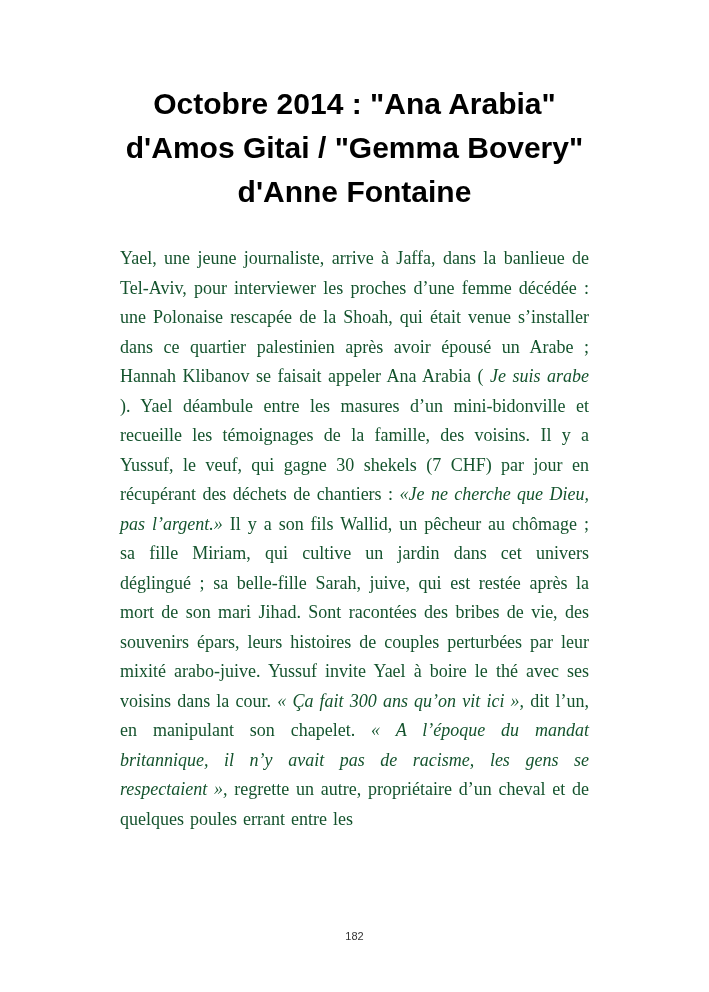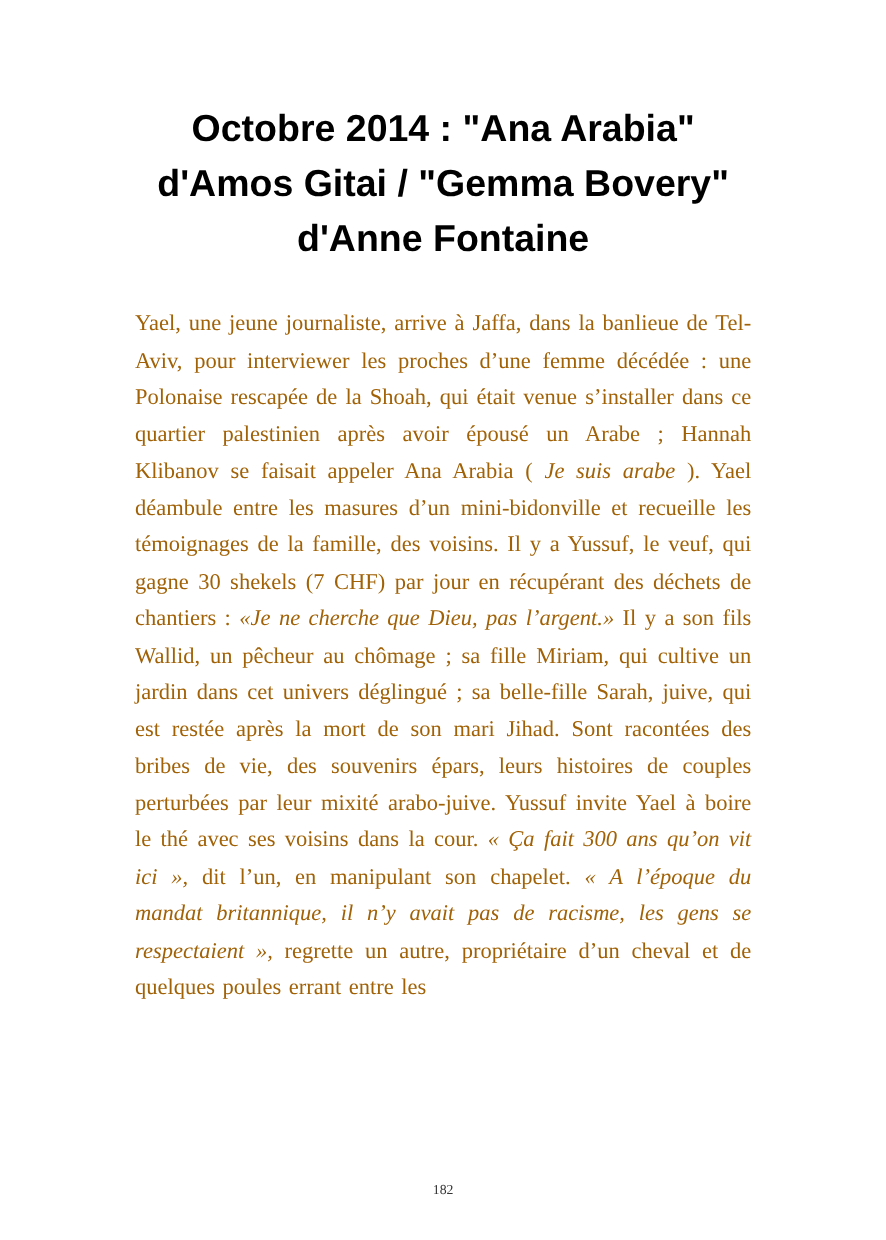--- a/index.html
+++ b/index.html
@@ -28,34 +28,34 @@
     text-align: center;
     color: #000000;
     max-width: 486px;
     margin: 0 auto 30px auto;
   }
   .body-text {
     font-size: 18px;
     line-height: 29.5px;
     text-align: justify;
     text-justify: inter-word;
-    margin: 4px;
-    color: #a16207;
+    margin: 16px;
+    color: #14532d;
     word-spacing: 1.5px;
   }
   .italic {
     font-style: italic;
   }
   .footer {
     position: absolute;
     left: 0;
-    bottom: 34px;
+    bottom: 50px;
     width: 709px;
     text-align: center;
-    font-family: Liberation Serif, serif;
+    font-family: Liberation Sans, sans-serif;
     font-size: 11px;
     color: #333333;
   }
 </style>
 </head>
 <body>
 
 <div class="page">
   <h1 class="title">Octobre 2014 : "Ana Arabia" d'Amos Gitai / "Gemma Bovery" d'Anne Fontaine</h1>
 

